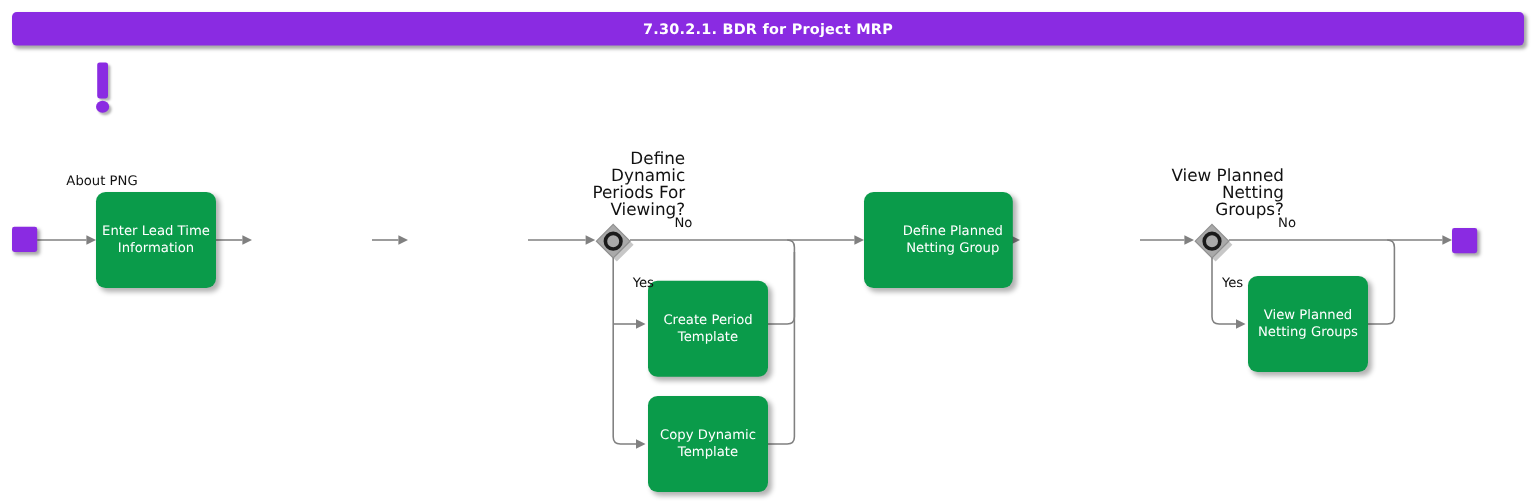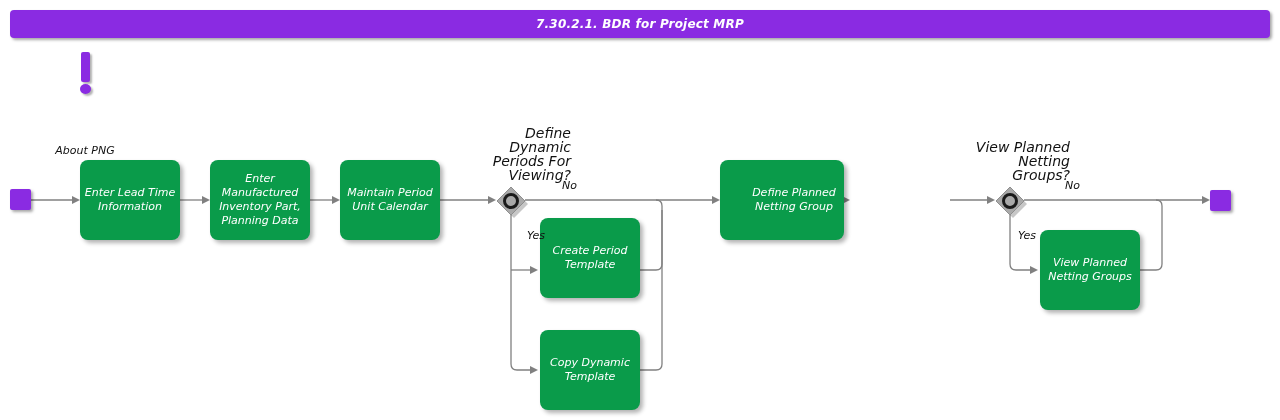--- a/index.html
+++ b/index.html
@@ -1,17 +1,17 @@
 <!DOCTYPE html>
 <html style="--purple: #8a2be2; --green: #0a9b4a; --line: #808080; --diamond: #a9a9a9; --diamond-border: #8f8f8f;"><head>
 <meta charset="utf-8">
 <style>
   html, body { margin: 0; padding: 0; background: #ffffff; }
   body { font-family: "DejaVu Sans", "Liberation Sans", sans-serif; }
-  .stage { position: relative; width: 1280px; height: 420px; background: #ffffff; overflow: hidden; font-style: italic; }
+  .stage { position: relative; width: 1280px; height: 420px; background: #ffffff; overflow: hidden; }
 
   
   .title-bar {
     position: absolute; left: 10px; top: 10px; width: 1260px; height: 28px;
     background: var(--purple, #8a2be2); border-radius: 4px;
     display: flex; align-items: center; justify-content: center;
     box-shadow: 2px 2px 3px rgba(0,0,0,0.35);
   }
   .title-bar span { color: #ffffff; font-size: 12px; font-weight: bold; letter-spacing: 0.2px; }
 
@@ -130,31 +130,21 @@
     </g>
   </svg>
 
   <div class="terminal" style="left:10px; top:189px;"></div>
   <div class="terminal" style="left:1210px; top:190px;"></div>
 
   <div class="task" style="left:80px; top:160px;">
     <span class="task-label">Enter Lead Time
 Information</span>
   </div>
-  <div class="task" style="left:210px; top:160px;">
-    <span class="task-label">Enter
-Manufactured
-Inventory Part,
-Planning Data</span>
-  </div>
-  <div class="task" style="left:340px; top:160px;">
-    <span class="task-label">Maintain Period
-Unit Calendar</span>
-  </div>
-  <div class="task" style="left:540px; top:218px;">
+  <div class="task" style="left:540px; top:234px;">
     <span class="task-label">Create Period
 Template</span>
   </div>
   <div class="task" style="left:540px; top:330px;">
     <span class="task-label">Copy Dynamic
 Template</span>
   </div>
   <div class="task" style="left:720px; top:160px;padding-left:24px;">
     <span class="task-label">Define Planned
 Netting Group</span>

